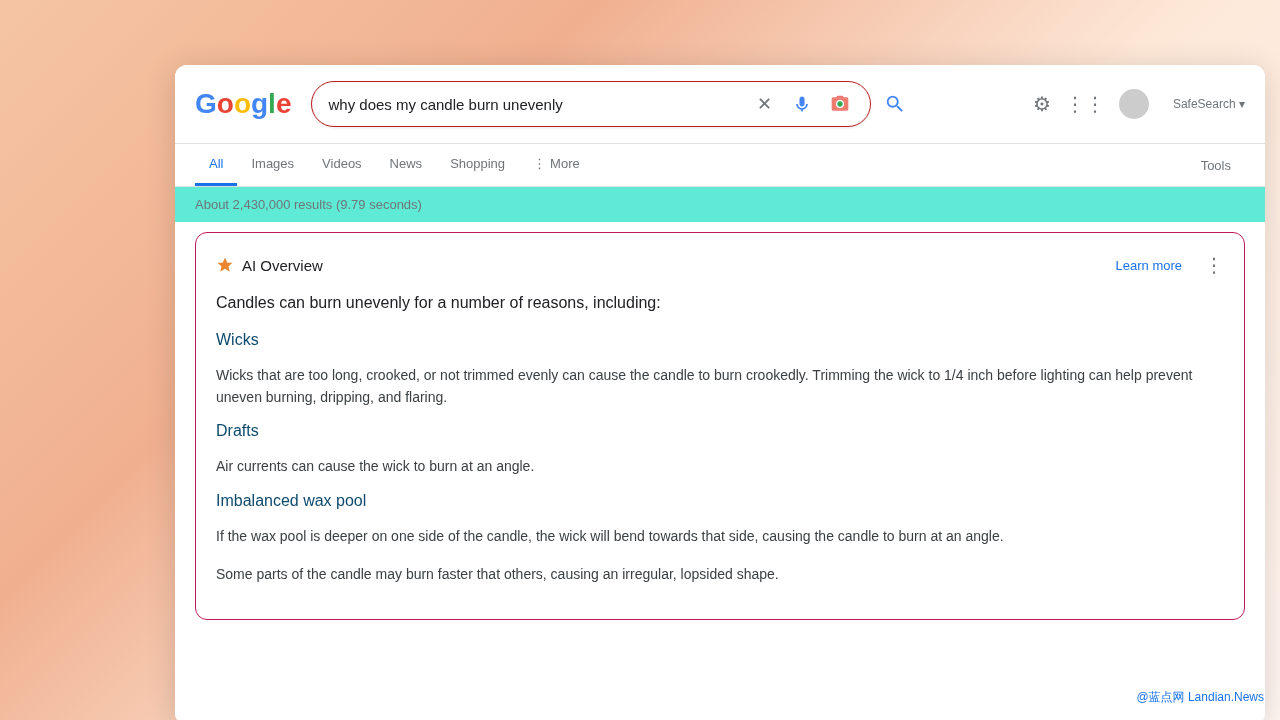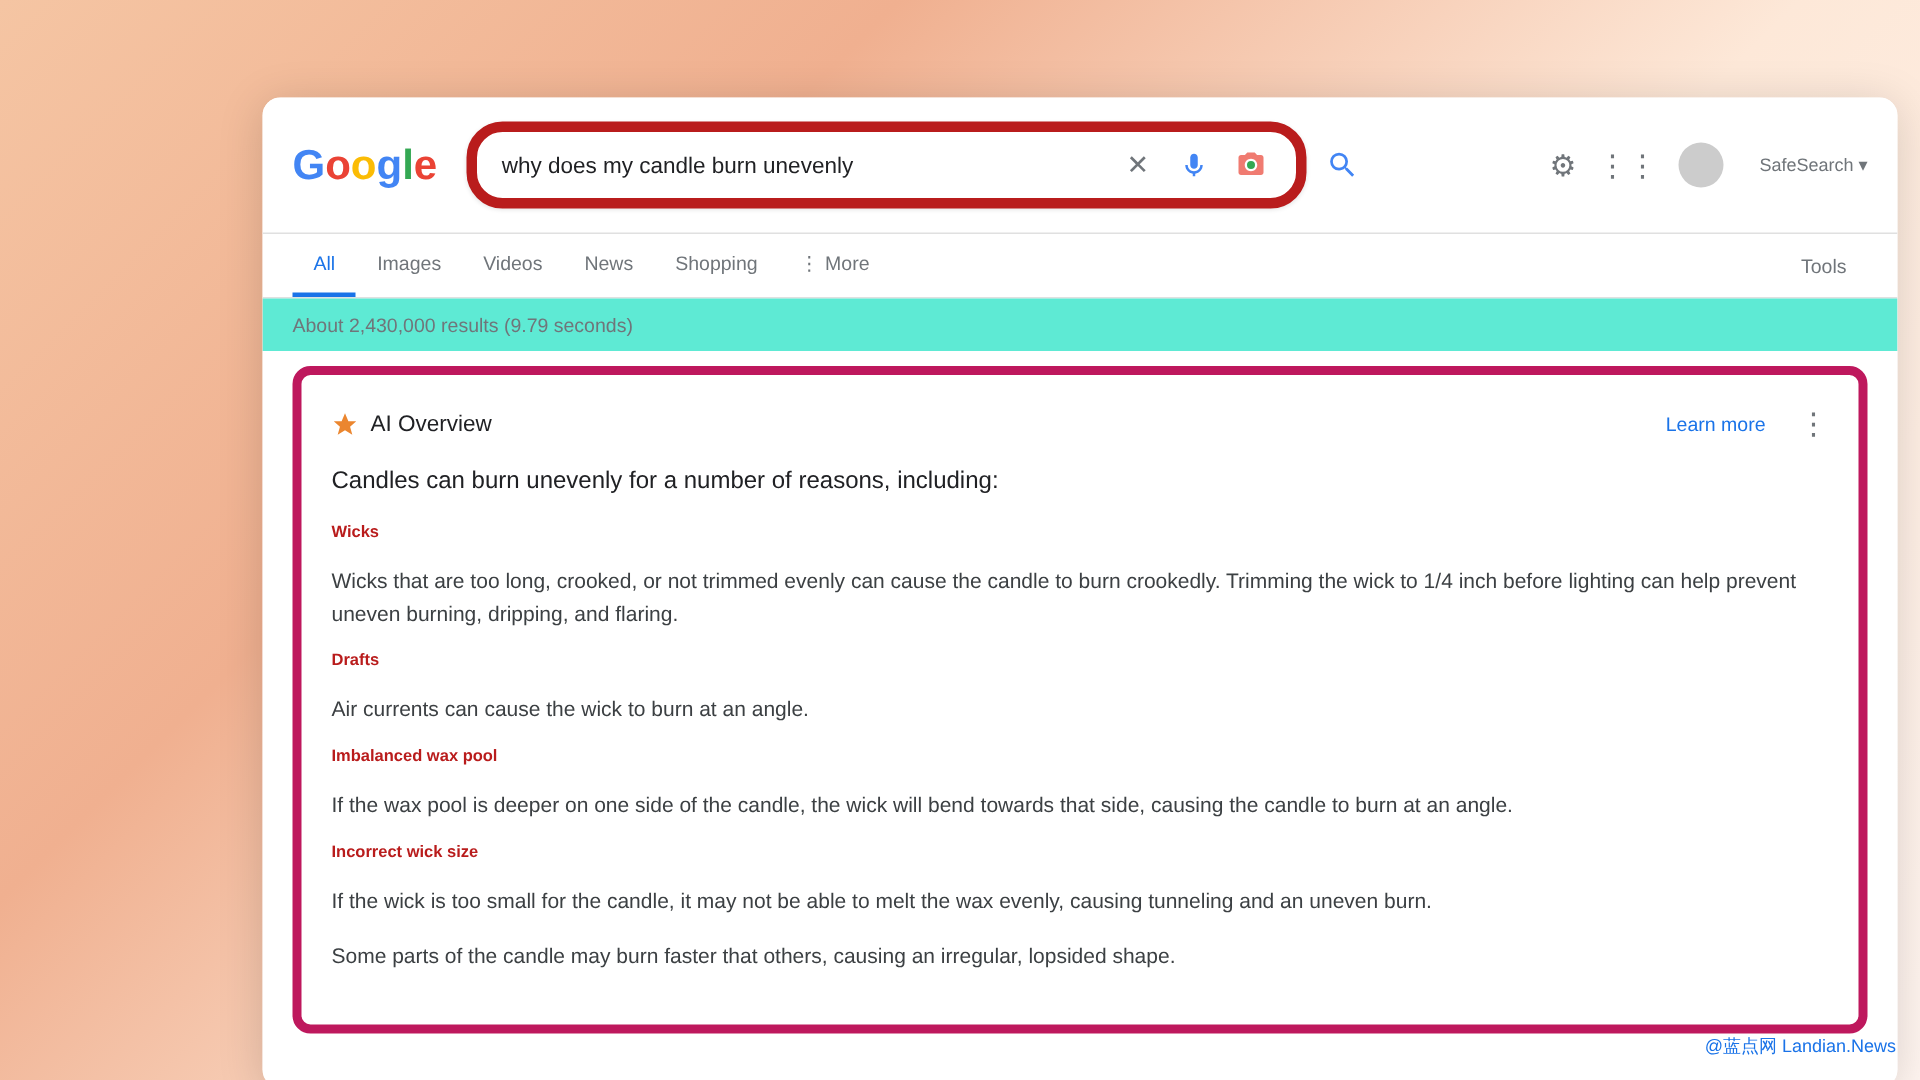--- a/index.html
+++ b/index.html
@@ -38,21 +38,21 @@
     .google-logo span { font-size: 28px; font-weight: bold; }
     .logo-g { color: #4285F4; }
     .logo-o1 { color: #EA4335; }
     .logo-o2 { color: #FBBC05; }
     .logo-g2 { color: #4285F4; }
     .logo-l { color: #34A853; }
     .logo-e { color: #EA4335; }
     .search-bar {
       display: flex;
       align-items: center;
-      border: 7px solid #b91c1c;
+      border: 1px solid #b91c1c;
       border-radius: 24px;
       padding: 8px 16px;
       flex: 1;
       max-width: 560px;
       background: #fff;
       box-shadow: 0 1px 3px rgba(0,0,0,0.1);
     }
     .search-input {
       border: none;
       outline: none;
@@ -134,21 +134,21 @@
       color: #70757a;
       background: #5eead4;
     }
     .main-content {
       padding: 10px 20px;
       background: #fff;
       overflow-y: auto;
       height: calc(660px - 120px);
     }
     .ai-overview {
-      border: 6px solid #be185d;
+      border: 1px solid #be185d;
       border-radius: 12px;
       padding: 20px;
       margin-bottom: 16px;
       background: #fff;
     }
     .ai-header {
       display: flex;
       align-items: center;
       justify-content: space-between;
       margin-bottom: 14px;
@@ -178,23 +178,23 @@
       font-size: 20px;
       cursor: pointer;
     }
     .ai-intro {
       font-size: 16px;
       color: #202124;
       margin-bottom: 16px;
       line-height: 1.5;
     }
     .reason-title {
-      font-size: 11px;
-      font-weight: 700;
-      color: #b91c1c;
+      font-size: 16px;
+      font-weight: 400;
+      color: #0c4a6e;
       margin-bottom: 6px;
     }
     .reason-text {
       font-size: 14px;
       color: #3c4043;
       line-height: 1.55;
       margin-bottom: 14px;
       margin-top: 16px;
     }
     .footer-watermark {
@@ -299,24 +299,20 @@
       <div>
         <div class="reason-title">Drafts</div>
         <div class="reason-text">Air currents can cause the wick to burn at an angle.</div>
       </div>
 
       <div>
         <div class="reason-title">Imbalanced wax pool</div>
         <div class="reason-text">If the wax pool is deeper on one side of the candle, the wick will bend towards that side, causing the candle to burn at an angle.</div>
       </div>
 
-      <div>
-        <div class="reason-title">Incorrect wick size</div>
-        <div class="reason-text">If the wick is too small for the candle, it may not be able to melt the wax evenly, causing tunneling and an uneven burn.</div>
-      </div>
 
       <div>
         <div class="reason-text">Some parts of the candle may burn faster that others, causing an irregular, lopsided shape.</div>
       </div>
     </div>
   </div>
 </div>
 
 <div class="footer-watermark">
   <span>@蓝点网 Landian.News</span>

